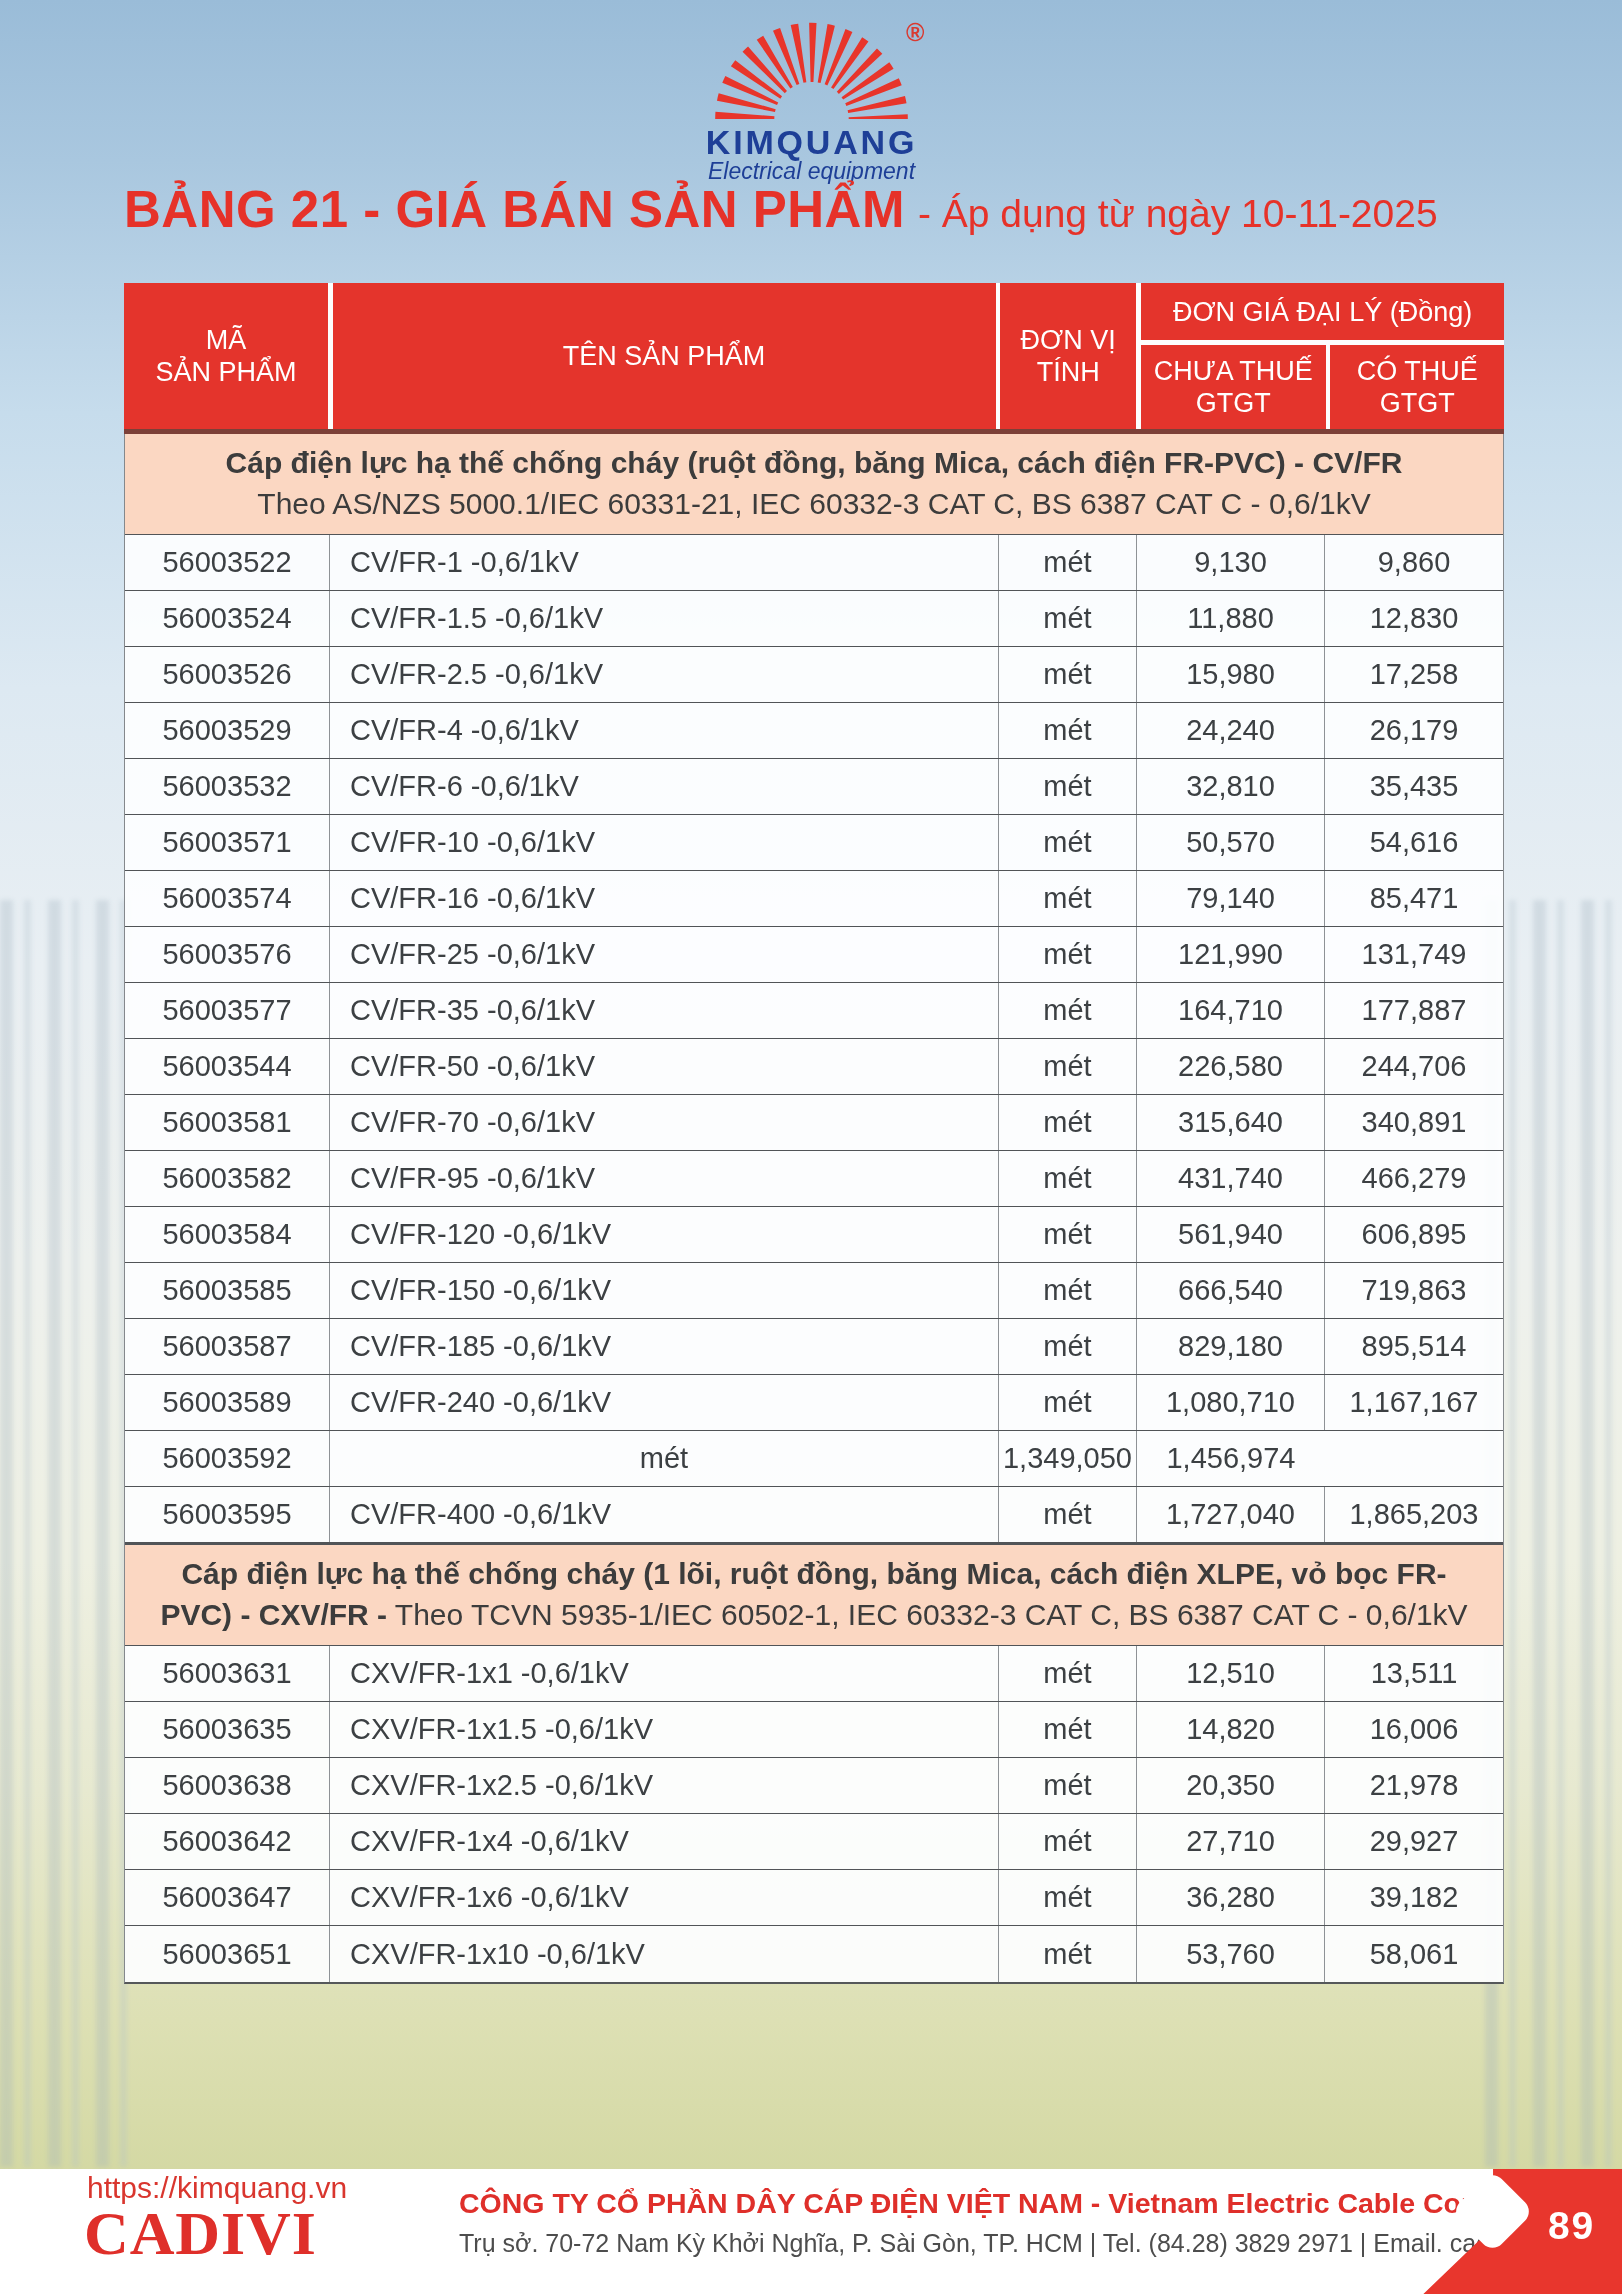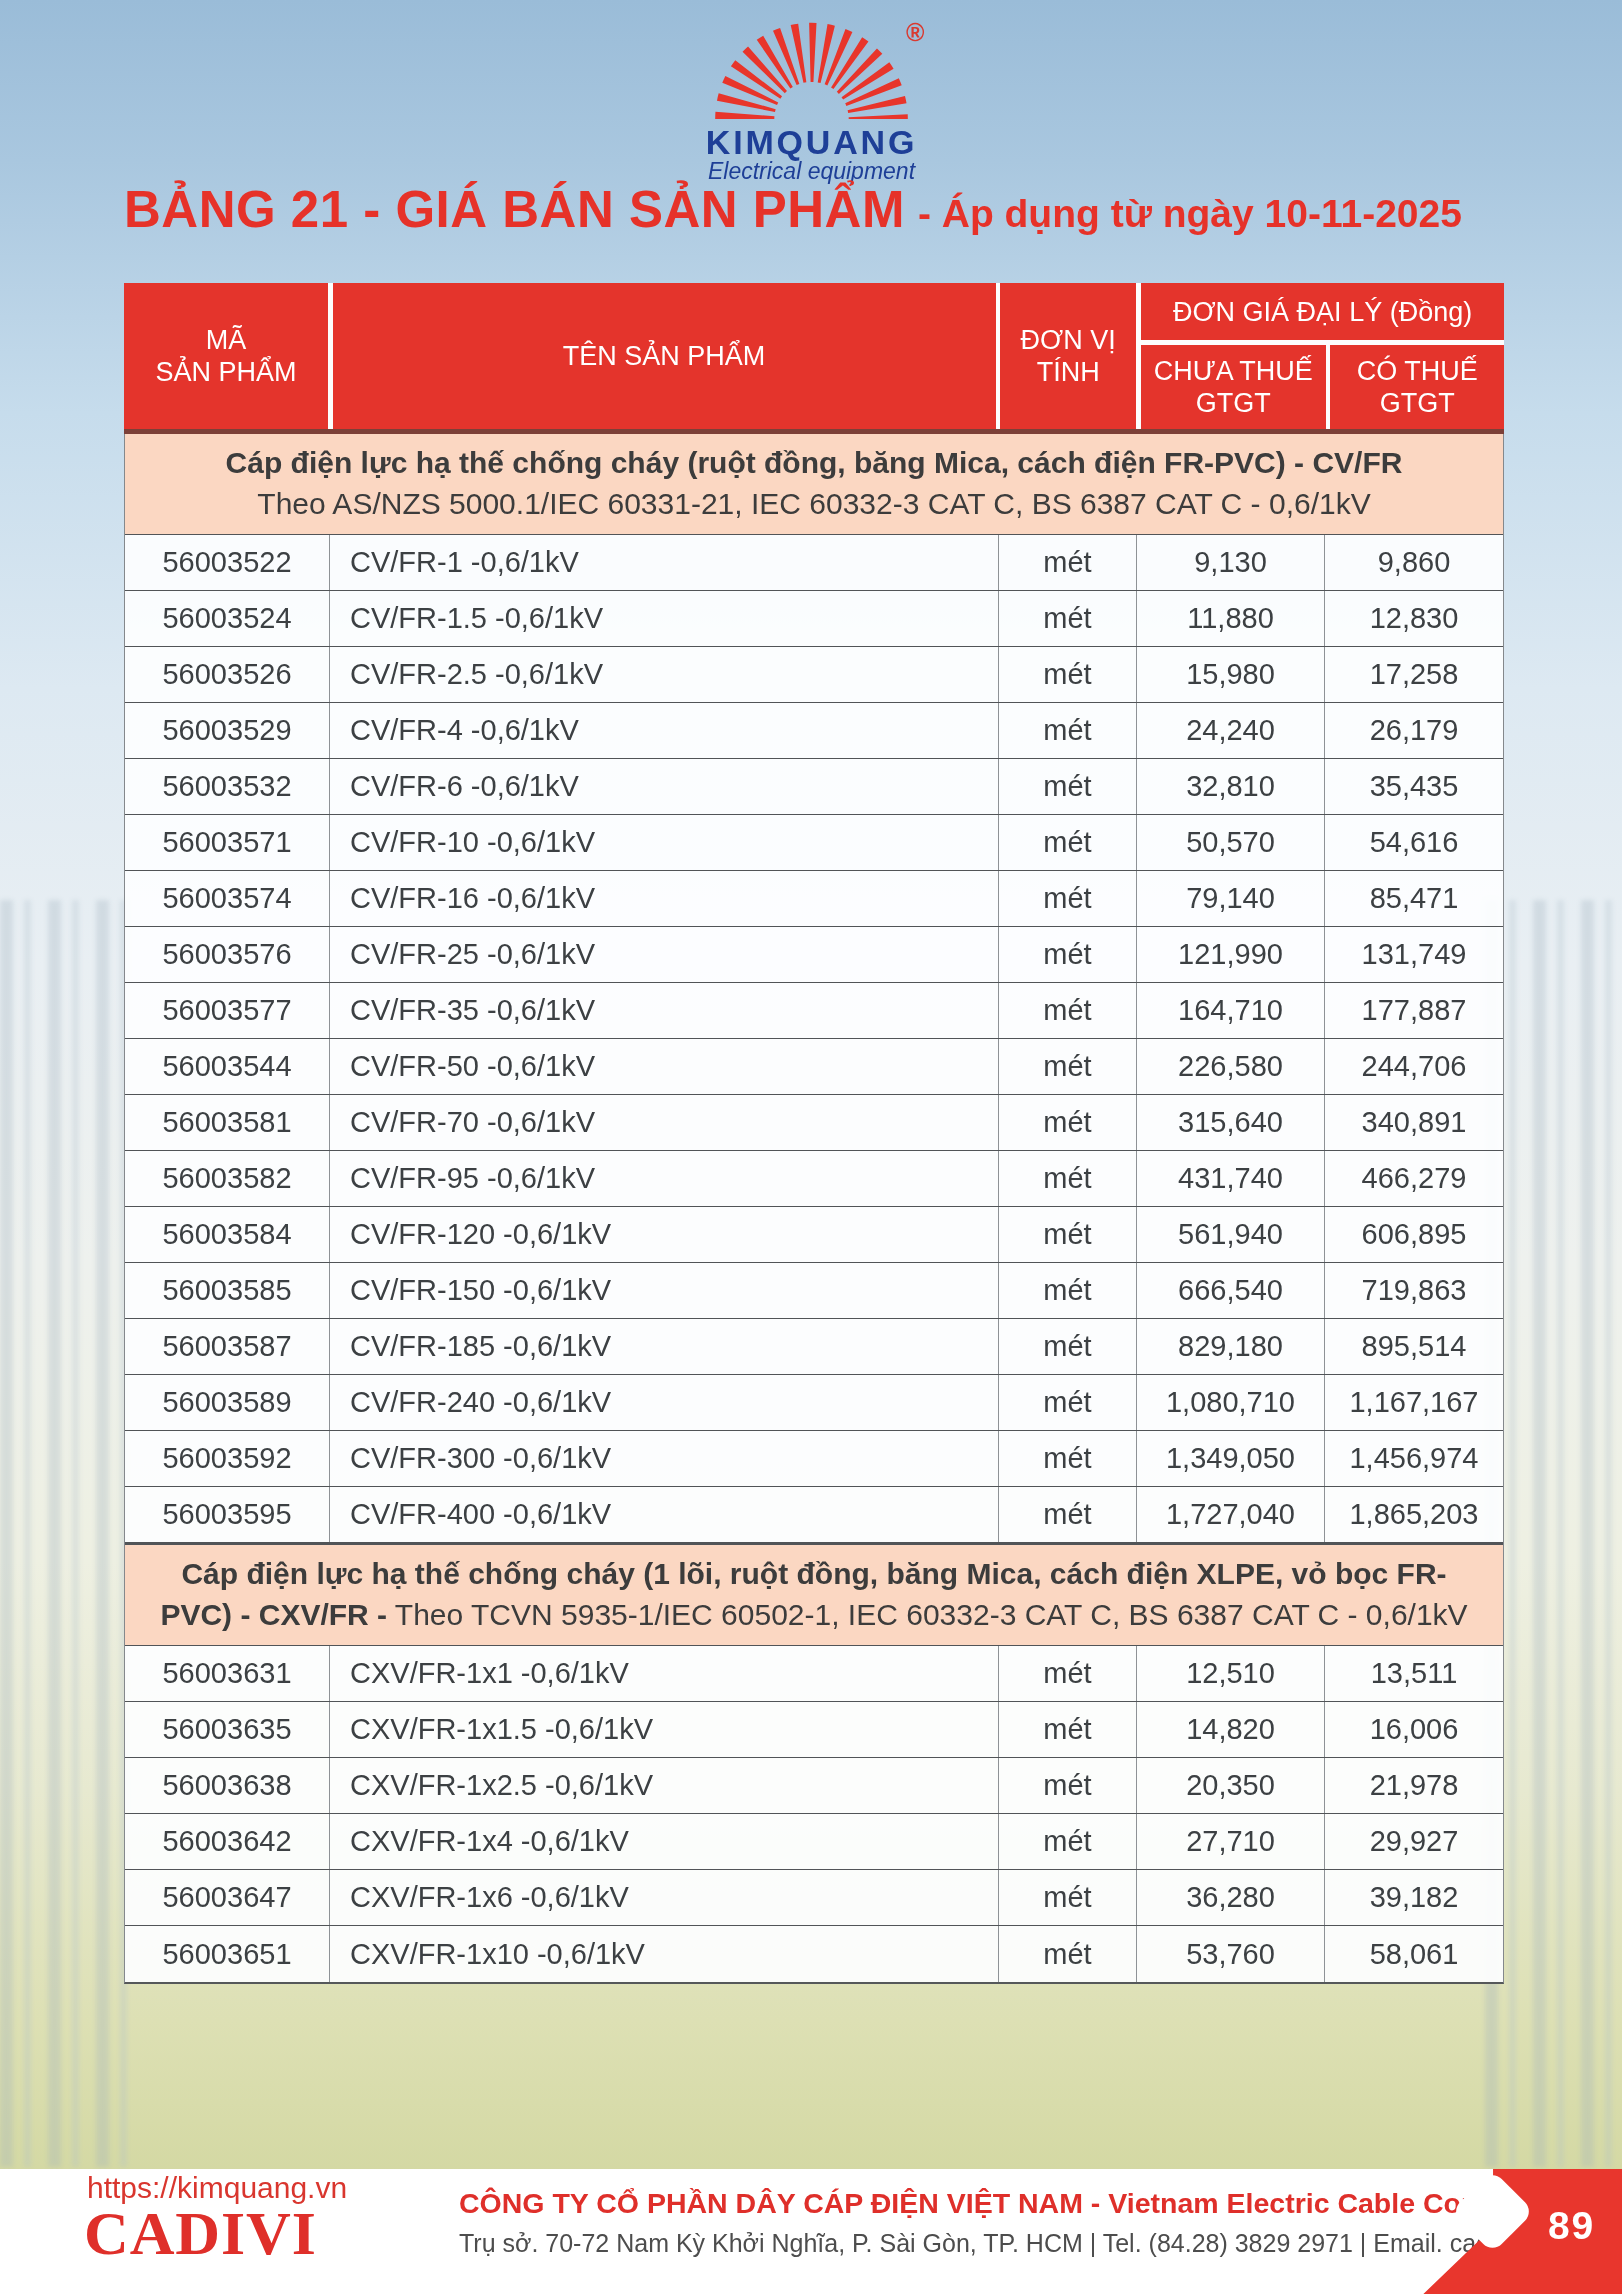--- a/index.html
+++ b/index.html
@@ -18,21 +18,21 @@
   
   .brand{position:absolute;left:0;right:0;top:18.4px;text-align:center;}
   .brand-logo{position:relative;width:193px;margin:0 auto;}
   .regmark{position:absolute;right:-16.5px;top:0px;color:#d93a30;font-size:25px;font-weight:bold;}
   .brand-name{margin-top:1.8px;color:#1e3f97;font-size:34px;font-weight:bold;letter-spacing:2.8px;line-height:33px;}
   .brand-tagline{color:#1e3f97;font-size:23px;font-style:italic;line-height:25px;}
 
   
   .title{position:absolute;left:124px;top:180px;width:1396px;display:flex;align-items:baseline;white-space:nowrap;}
   .title-main{color:#e63229;font-size:51px;font-weight:bold;letter-spacing:0.5px;}
-  .title-sub{color:#e63229;font-size:39px;font-weight:bold;margin-left:13px;}
+  .title-sub{color:#e63229;font-size:39px;font-weight:normal;margin-left:13px;}
 
   
   .ptable{position:absolute;left:124px;top:283px;width:1380px;box-sizing:border-box;}
   .ptable *{box-sizing:border-box;}
   .thead{display:grid;grid-template-columns:204px 663px 136px 185px 174px;
     grid-template-rows:57px 84px;gap:4.6px;background:#fdfdfd;
     border-bottom:5.5px solid #7c4038;}
   .hcell{background:#e4342c;color:#fff;display:flex;align-items:center;justify-content:center;
     text-align:center;font-size:27px;line-height:32px;white-space:pre-line;}
   .h-code{grid-row:1/3;grid-column:1;}
@@ -221,21 +221,20 @@
         </div>
         <div class="trow">
           <div class="td td-0">56003589</div>
           <div class="td td-1">CV/FR-240 -0,6/1kV</div>
           <div class="td td-2">mét</div>
           <div class="td td-3">1,080,710</div>
           <div class="td td-4">1,167,167</div>
         </div>
         <div class="trow">
           <div class="td td-0">56003592</div>
-          <div class="td td-1">CV/FR-300 -0,6/1kV</div>
           <div class="td td-2">mét</div>
           <div class="td td-3">1,349,050</div>
           <div class="td td-4">1,456,974</div>
         </div>
         <div class="trow">
           <div class="td td-0">56003595</div>
           <div class="td td-1">CV/FR-400 -0,6/1kV</div>
           <div class="td td-2">mét</div>
           <div class="td td-3">1,727,040</div>
           <div class="td td-4">1,865,203</div>

